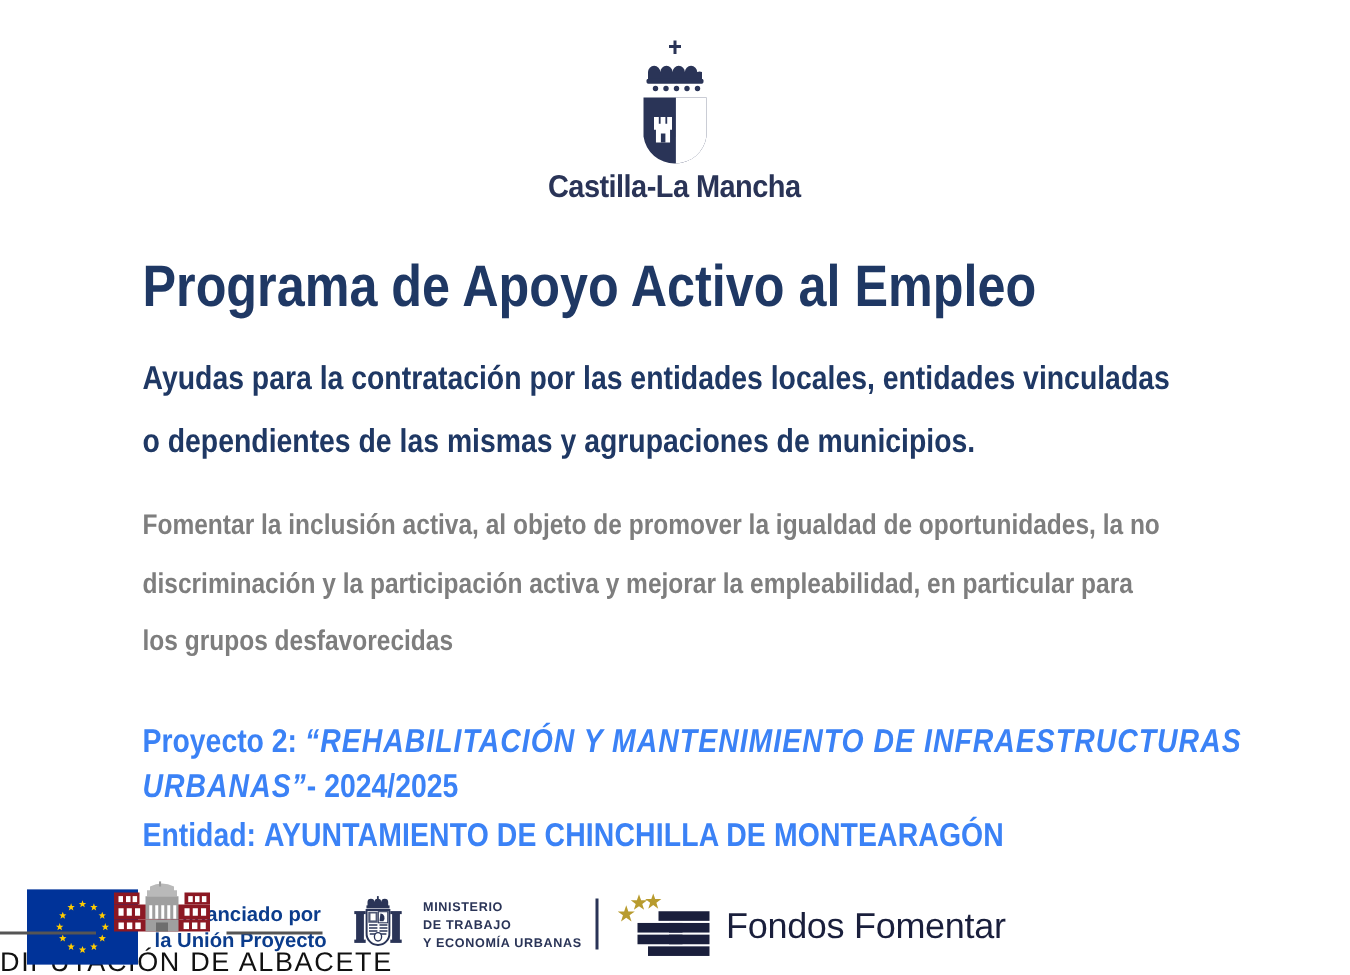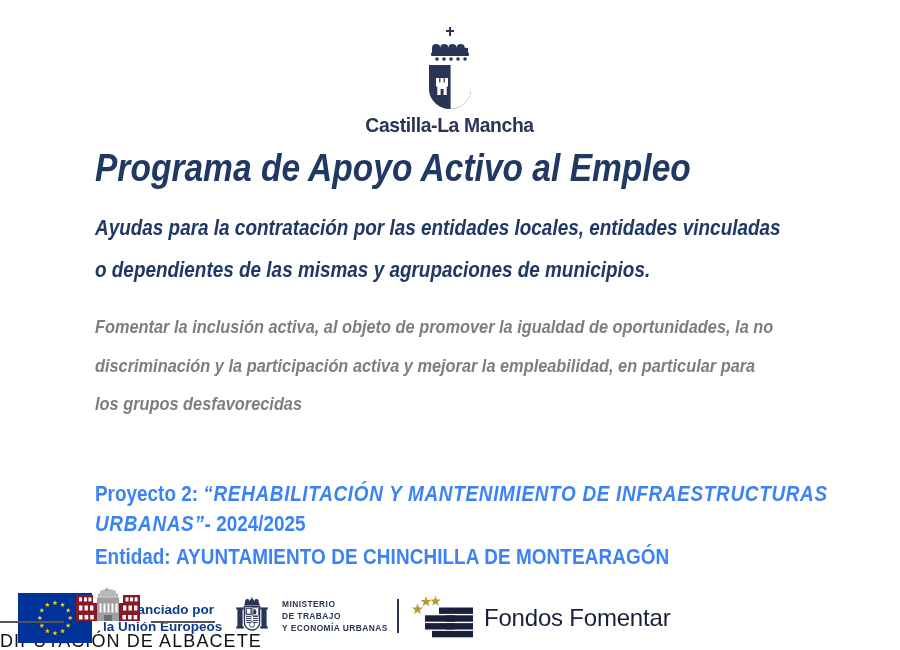--- a/index.html
+++ b/index.html
@@ -25,21 +25,21 @@
     font-weight:bold;
     font-size:21px;
     letter-spacing:-0.4px;
     color:#2A3457;
     transform:scaleX(0.92);
     transform-origin:center;
     white-space:nowrap;
   }
 
   
-  .content{position:absolute;left:95px;top:130px;width:760px;font-style:italic;}
+  .content{position:absolute;left:95px;top:154px;width:760px;}
 
   .main-title{
     color:#1F3864;
     font-weight:bold;
     font-size:39px;
     line-height:1.08;
     letter-spacing:0px;
     transform:scaleX(0.86);
     transform-origin:left center;
     white-space:nowrap;
@@ -212,21 +212,21 @@
             <polygon points="37.00,37.60 37.64,39.32 39.47,39.40 38.04,40.54 38.53,42.30 37.00,41.29 35.47,42.30 35.96,40.54 34.53,39.40 36.36,39.32"></polygon>
             <polygon points="29.40,35.56 30.04,37.28 31.87,37.36 30.44,38.50 30.93,40.27 29.40,39.26 27.87,40.27 28.36,38.50 26.93,37.36 28.76,37.28"></polygon>
             <polygon points="23.84,30.00 24.48,31.72 26.31,31.80 24.87,32.94 25.36,34.70 23.84,33.69 22.31,34.70 22.80,32.94 21.36,31.80 23.19,31.72"></polygon>
             <polygon points="21.80,22.40 22.44,24.12 24.27,24.20 22.84,25.34 23.33,27.10 21.80,26.09 20.27,27.10 20.76,25.34 19.33,24.20 21.16,24.12"></polygon>
             <polygon points="23.84,14.80 24.48,16.52 26.31,16.60 24.87,17.74 25.36,19.50 23.84,18.49 22.31,19.50 22.80,17.74 21.36,16.60 23.19,16.52"></polygon>
             <polygon points="29.40,9.24 30.04,10.95 31.87,11.03 30.44,12.17 30.93,13.94 29.40,12.93 27.87,13.94 28.36,12.17 26.93,11.03 28.76,10.95"></polygon>
           </g>
       </svg>
       <div class="eu-text">
         <div>Cofinanciado por</div>
-        <div>la Unión Europeos</div>
+        <div>la Unión Proyecto</div>
       </div>
     </div>
 
     <div class="logo logo-min">
       <svg width="42" height="42" viewBox="0 0 42 42" aria-hidden="true">
 
         <path d="M13 9 L13 6.4 A2.3 2.3 0 0 1 17.6 6.4 A2.3 2.3 0 0 1 22.2 6.4 A2.3 2.3 0 0 1 26.8 6.4 L26.8 9 Z" fill="#2A3457"></path>
         <rect x="12.3" y="8.6" width="15.4" height="2" fill="#2A3457"></rect>
         <rect x="19.3" y="2.4" width="1.2" height="3" fill="#2A3457"></rect>
 

